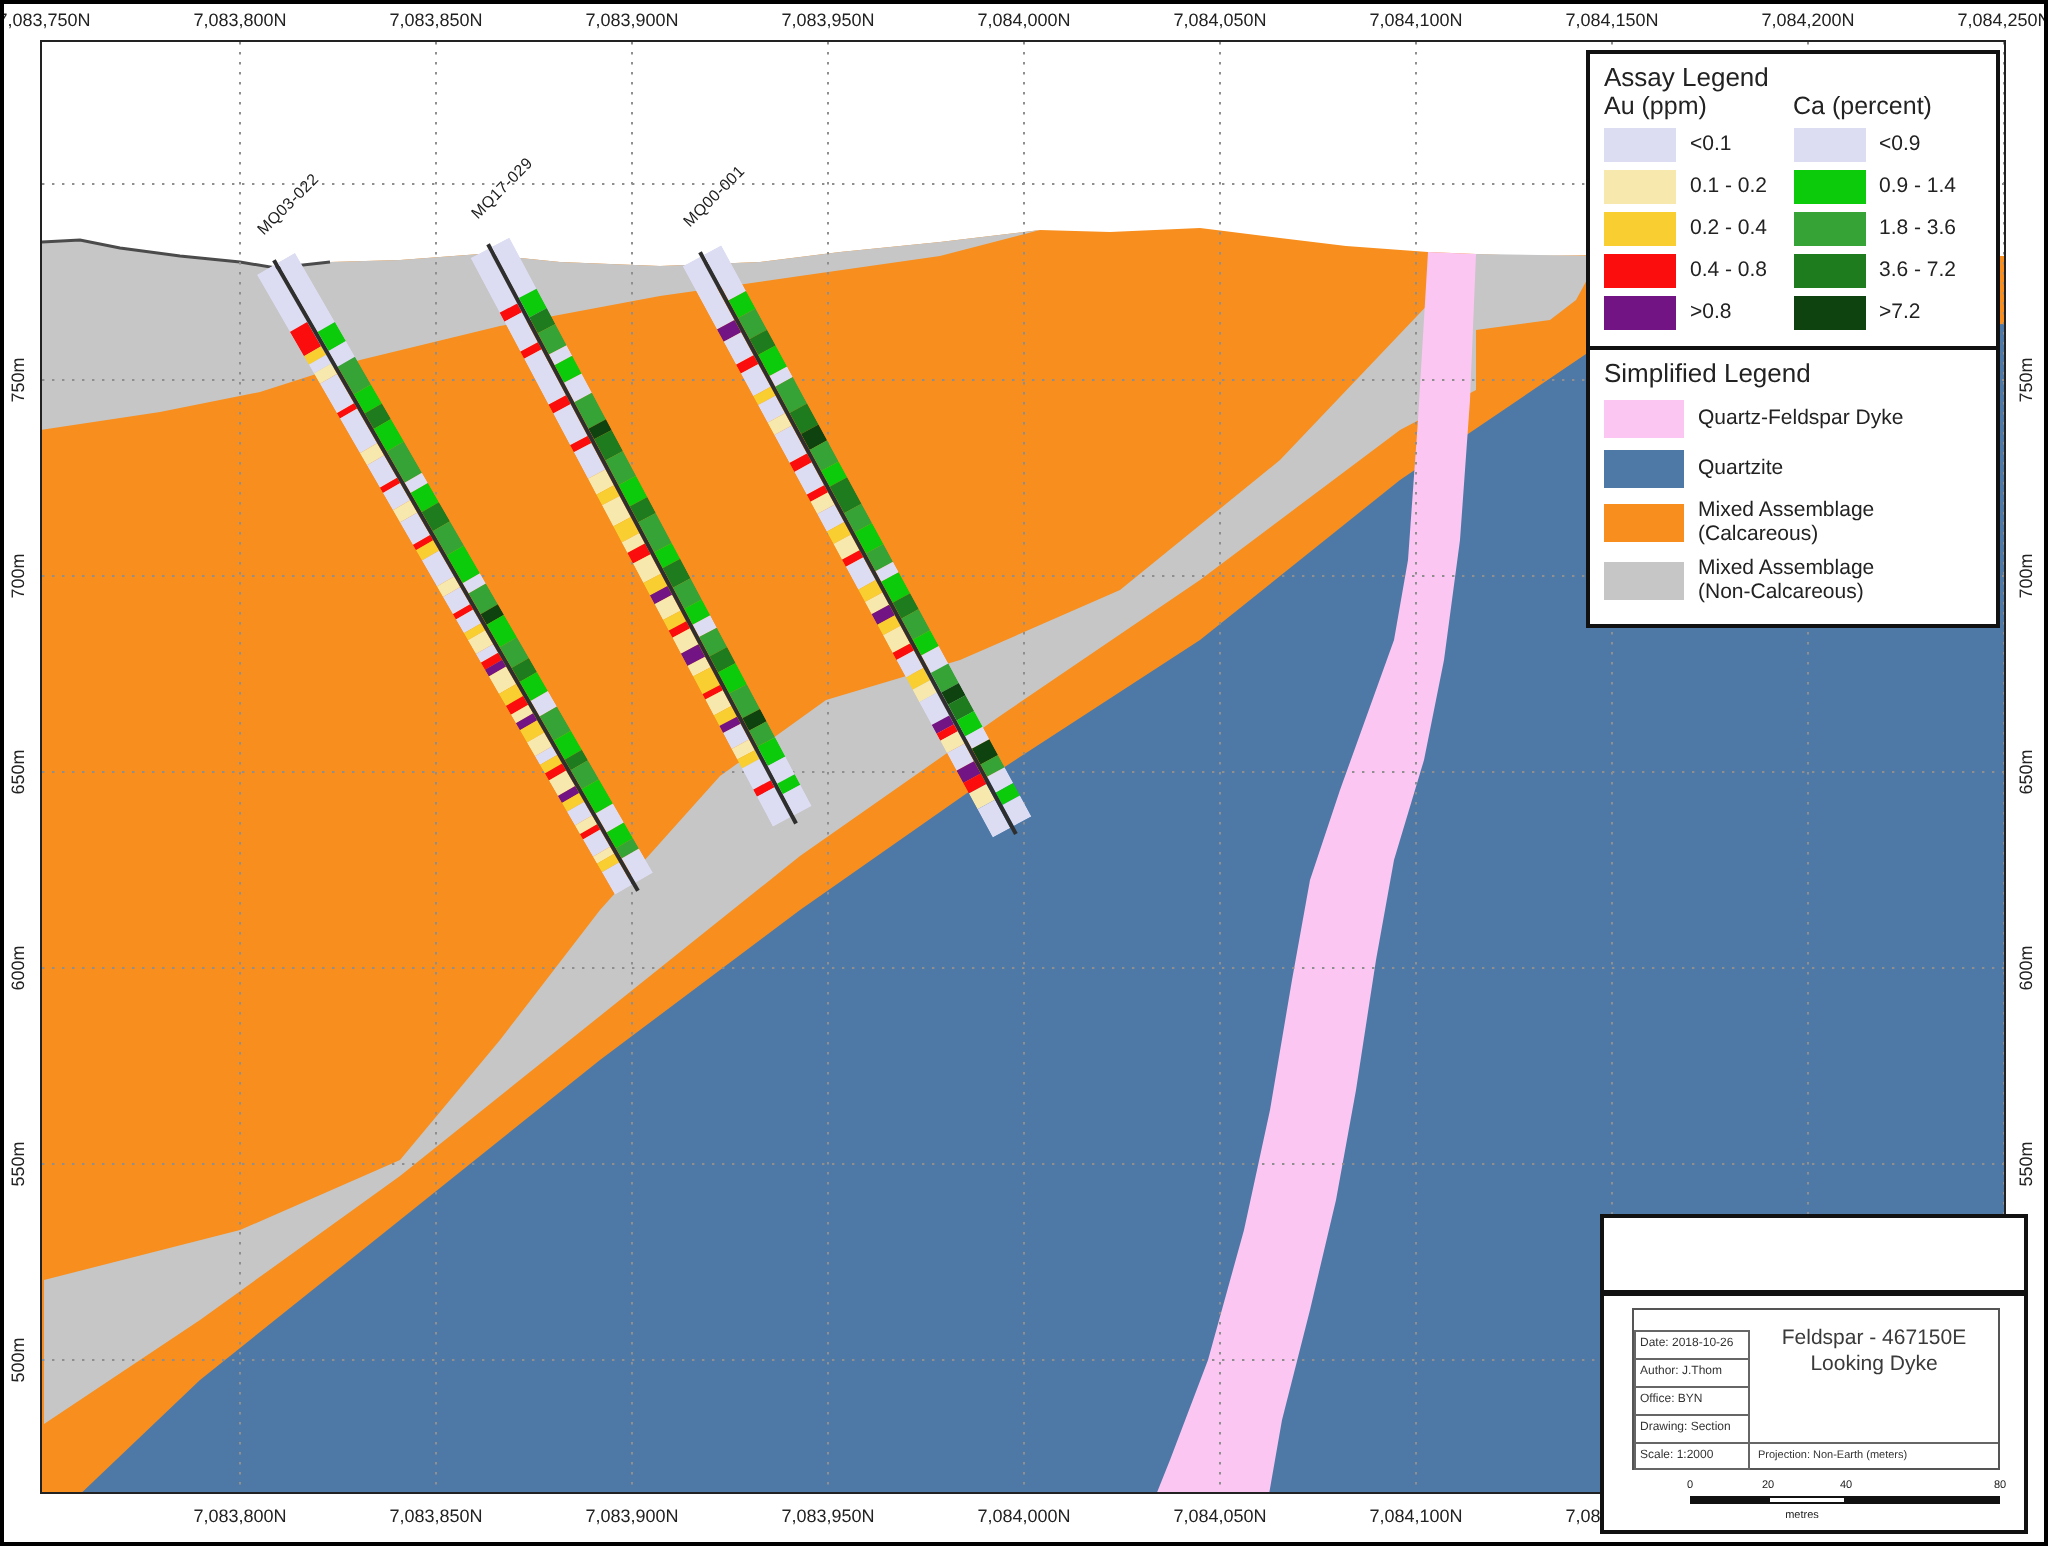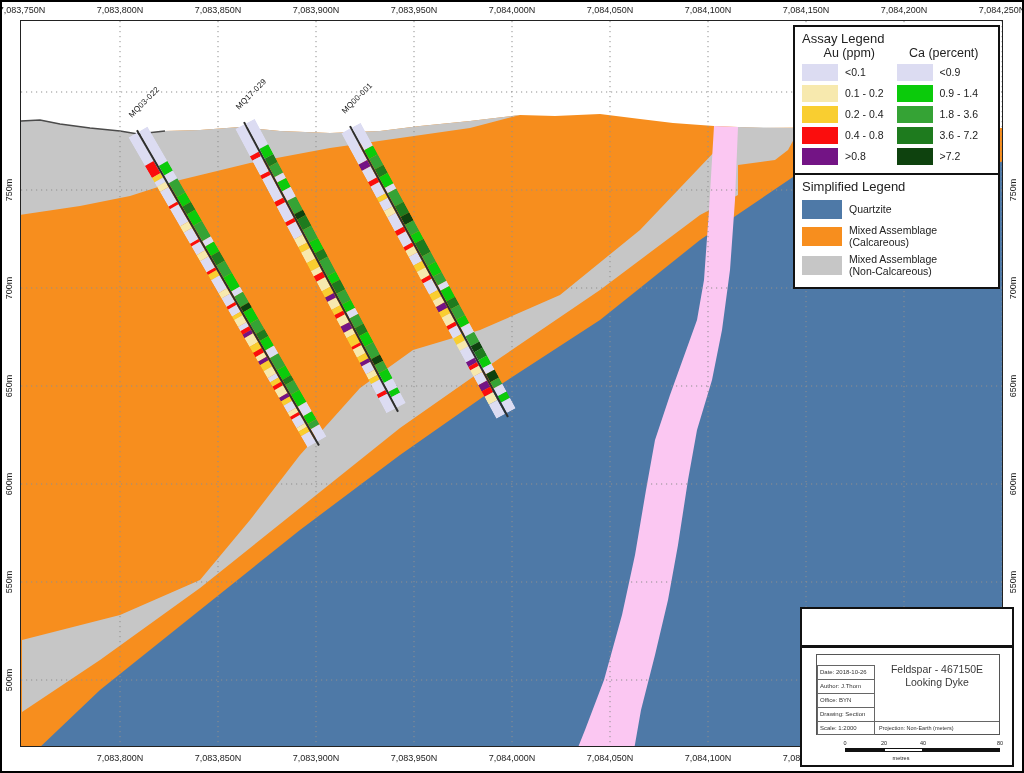--- a/index.html
+++ b/index.html
@@ -25,21 +25,21 @@
   .hole-label{position:absolute;height:10px;line-height:10px;font-size:8px;color:#1c1c1c;
               transform:rotate(-45deg);transform-origin:0 100%;white-space:nowrap;letter-spacing:.2px;}
 
   
   .legend{position:absolute;left:793px;top:25px;width:207px;background:#fff;border:2px solid #111;
           box-sizing:border-box;z-index:10;}
   .legend-sec{padding:3px 7px 4px 7px;}
   .legend-sec.assay{border-bottom:2px solid #111;}
   .legend-title{font-size:13px;color:#222;margin:1px 0 0 0;}
   .assay-cols{display:flex;}
-  .assay-col{width:50%;text-align:center;}
+  .assay-col{width:50%;}
   .assay-col-title{font-size:12.5px;margin-bottom:2px;}
   .lrow{display:flex;align-items:center;margin:4px 0;}
   .lrow .sw{width:36px;height:17px;flex:0 0 auto;margin-right:7px;}
   .lrow .lbl{font-size:10.5px;color:#222;line-height:11.5px;}
   .geo .lrow .sw{width:40px;height:19px;}
   .geo .lrow{margin:6px 0;}
 
   
   .tblock{position:absolute;left:800px;top:607px;width:214px;height:160px;background:#fff;
           border:2px solid #111;box-sizing:border-box;z-index:11;}
@@ -447,20 +447,26 @@
               </div>
             </div>
           </div>
       </div>
     </div>
   </div>
   <div class="legend-sec geo">
     <div class="legend-title">Simplified Legend</div>
     <div id="geo-rows">
         <div class="lrow">
+          <div class="sw" style="background: rgb(251, 199, 242);"></div>
+          <div class="lbl">
+            <div>Quartz-Feldspar Dyke</div>
+          </div>
+        </div>
+        <div class="lrow">
           <div class="sw" style="background: rgb(78, 121, 167);"></div>
           <div class="lbl">
             <div>Quartzite</div>
           </div>
         </div>
         <div class="lrow">
           <div class="sw" style="background: rgb(247, 142, 30);"></div>
           <div class="lbl">
             <div>Mixed Assemblage</div>
             <div>(Calcareous)</div>

